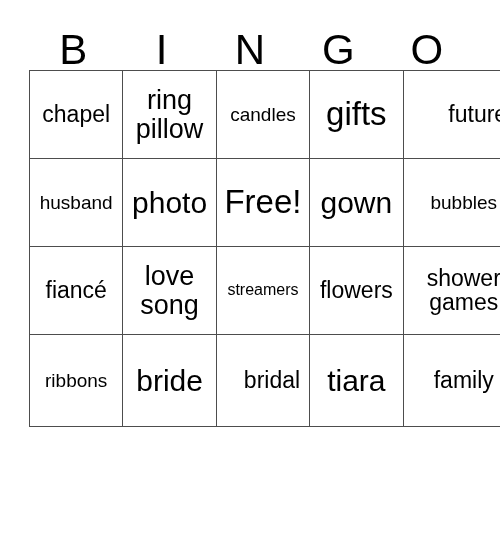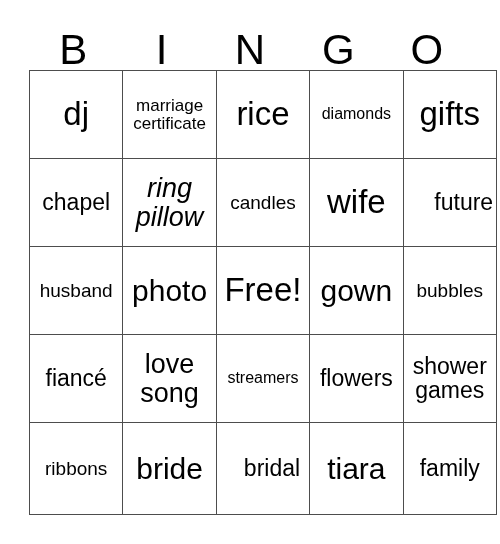--- a/index.html
+++ b/index.html
@@ -92,49 +92,31 @@
       </div>
     <div class="header-cell">
         <span>O</span>
       </div>
   </div>
 
   <table class="grid">
     <tbody>
       <tr>
         <td style="border-color: rgb(77, 77, 77);">
-            <span class="cell-text fs-xxl">dj</span>
+            <span class="cell-text fs-m">chapel</span>
           </td>
         <td style="border-color: rgb(77, 77, 77);">
-            <span class="cell-text fs-xs">marriage
-certificate</span>
-          </td>
-        <td style="border-color: rgb(77, 77, 77);">
-            <span class="cell-text fs-xxl">rice</span>
-          </td>
-        <td style="border-color: rgb(77, 77, 77);">
-            <span class="cell-text fs-xxs">diamonds</span>
-          </td>
-        <td style="border-color: rgb(77, 77, 77);">
-            <span class="cell-text fs-xxl">gifts</span>
-          </td>
-      </tr>
-      <tr>
-        <td style="border-color: rgb(77, 77, 77);">
-            <span class="cell-text fs-m">chapel</span>
-          </td>
-        <td style="border-color: rgb(77, 77, 77); font-style: italic;">
             <span class="cell-text fs-l">ring
 pillow</span>
           </td>
         <td style="border-color: rgb(77, 77, 77);">
             <span class="cell-text fs-s">candles</span>
           </td>
         <td style="border-color: rgb(77, 77, 77);">
-            <span class="cell-text fs-xxl">wife</span>
+            <span class="cell-text fs-xxl">gifts</span>
           </td>
         <td style="border-color: rgb(77, 77, 77); padding-left: 30px;">
             <span class="cell-text fs-m">future</span>
           </td>
       </tr>
       <tr>
         <td style="border-color: rgb(77, 77, 77);">
             <span class="cell-text fs-s">husband</span>
           </td>
         <td style="border-color: rgb(77, 77, 77);">

